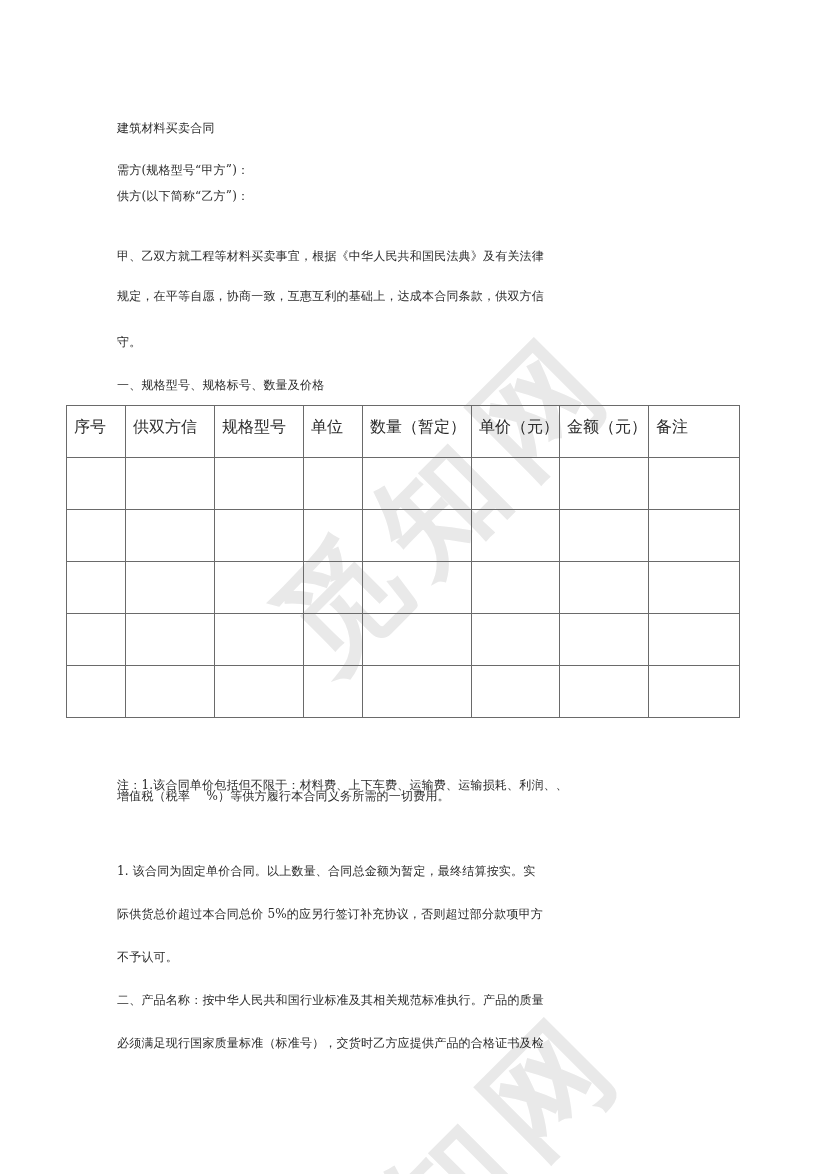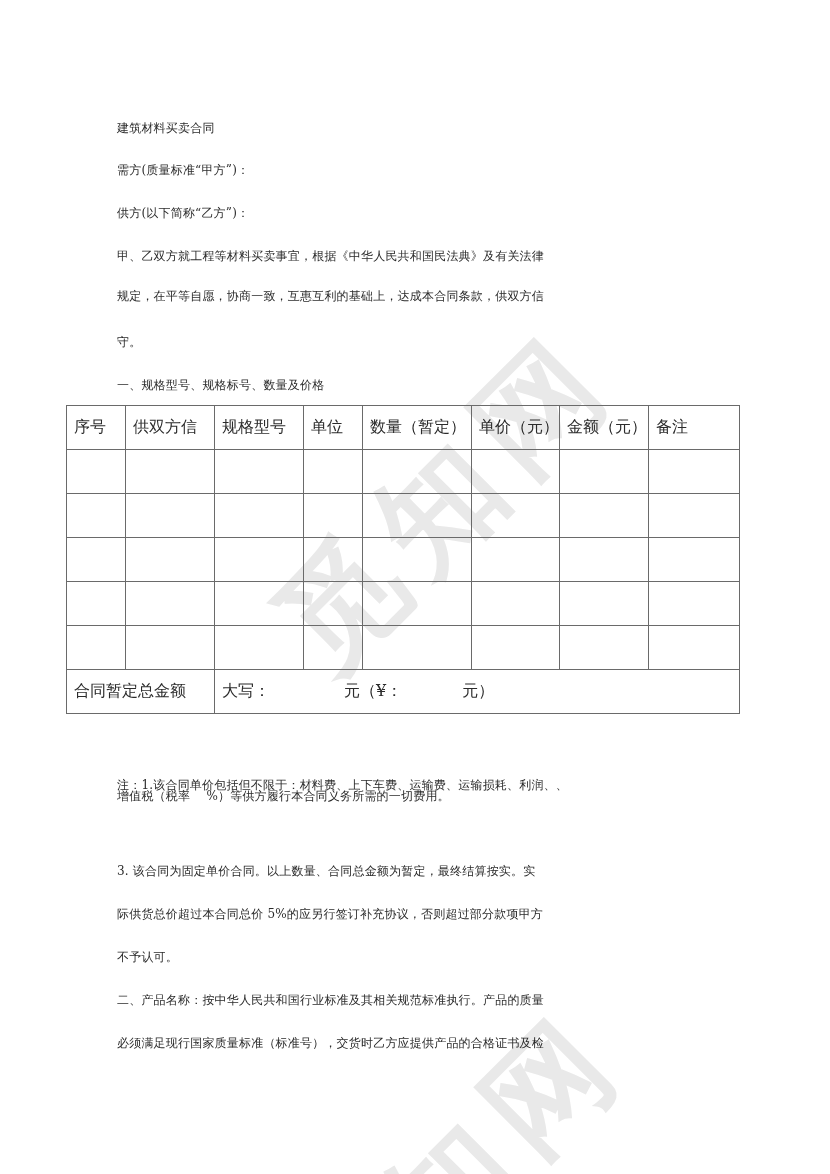--- a/index.html
+++ b/index.html
@@ -19,37 +19,37 @@
   .content { position: absolute; left: 0; top: 0; width: 830px; z-index: 2; }
   .line {
     position: absolute; left: 117px; font-size: 12px; line-height: 20px;
     white-space: nowrap; letter-spacing: 0.2px;
   }
   table.items {
     position: absolute; left: 66px; top: 405px; width: 673px;
     border-collapse: collapse; table-layout: fixed; font-size: 16px;
   }
   table.items td {
-    border: 1.3px solid #6a6a6a; padding: 0 0 0 7px; height: 43px;
+    border: 1.3px solid #6a6a6a; padding: 0 0 8px 7px; height: 43px;
     vertical-align: middle; white-space: nowrap; overflow: hidden;
   }
   table.items tr.head td { height: 43px; }
   .amt-gap1 { display: inline-block; width: 74px; }
   .amt-gap2 { display: inline-block; width: 60px; }
 </style>
 </head>
 <body>
 
 <div class="watermark wm1">觅知网</div>
 <div class="watermark wm2">觅知网</div>
 
 <div class="content">
   <div class="line" style="top:118px">建筑材料买卖合同</div>
-  <div class="line" style="top:160px">需方(质量标准“甲方”)：</div>
-  <div class="line" style="top:203px">供方(以下简称“乙方”)：</div>
+  <div class="line" style="top:160px">需方(规格型号“甲方”)：</div>
+  <div class="line" style="top:186px">供方(以下简称“乙方”)：</div>
 
   <div class="line" style="top:246px">甲、乙双方就工程等材料买卖事宜，根据《中华人民共和国民法典》及有关法律</div>
   <div class="line" style="top:286px">规定，在平等自愿，协商一致，互惠互利的基础上，达成本合同条款，供双方信</div>
   <div class="line" style="top:332px">守。</div>
 
   <div class="line" style="top:375px">一、规格型号、规格标号、数量及价格</div>
 
   <table class="items">
     <colgroup>
       <col style="width:59px">
@@ -115,28 +115,24 @@
     <tr>
       <td></td>
           <td></td>
           <td></td>
           <td></td>
           <td></td>
           <td></td>
           <td></td>
           <td></td>
     </tr>
-    <tr>
-      <td colspan="2">合同暂定总金额</td>
-      <td colspan="6"><span>大写：</span><span class="amt-gap1"></span><span>元（¥：</span><span class="amt-gap2"></span><span>元）</span></td>
-    </tr>
   </tbody>
     </table>
 
   <div class="line" style="top:775px">注：1.该合同单价包括但不限于：材料费、上下车费、运输费、运输损耗、利润、、</div>
   <div class="line" style="top:786px">增值税（税率　  %）等供方履行本合同义务所需的一切费用。</div>
-  <div class="line" style="top:861px">3.  该合同为固定单价合同。以上数量、合同总金额为暂定，最终结算按实。实</div>
+  <div class="line" style="top:861px">1.  该合同为固定单价合同。以上数量、合同总金额为暂定，最终结算按实。实</div>
   <div class="line" style="top:904px">际供货总价超过本合同总价 5%的应另行签订补充协议，否则超过部分款项甲方</div>
   <div class="line" style="top:947px">不予认可。</div>
 
   <div class="line" style="top:990px">二、产品名称：按中华人民共和国行业标准及其相关规范标准执行。产品的质量</div>
   <div class="line" style="top:1033px">必须满足现行国家质量标准（标准号），交货时乙方应提供产品的合格证书及检</div>
 </div>
 
 </body></html>

